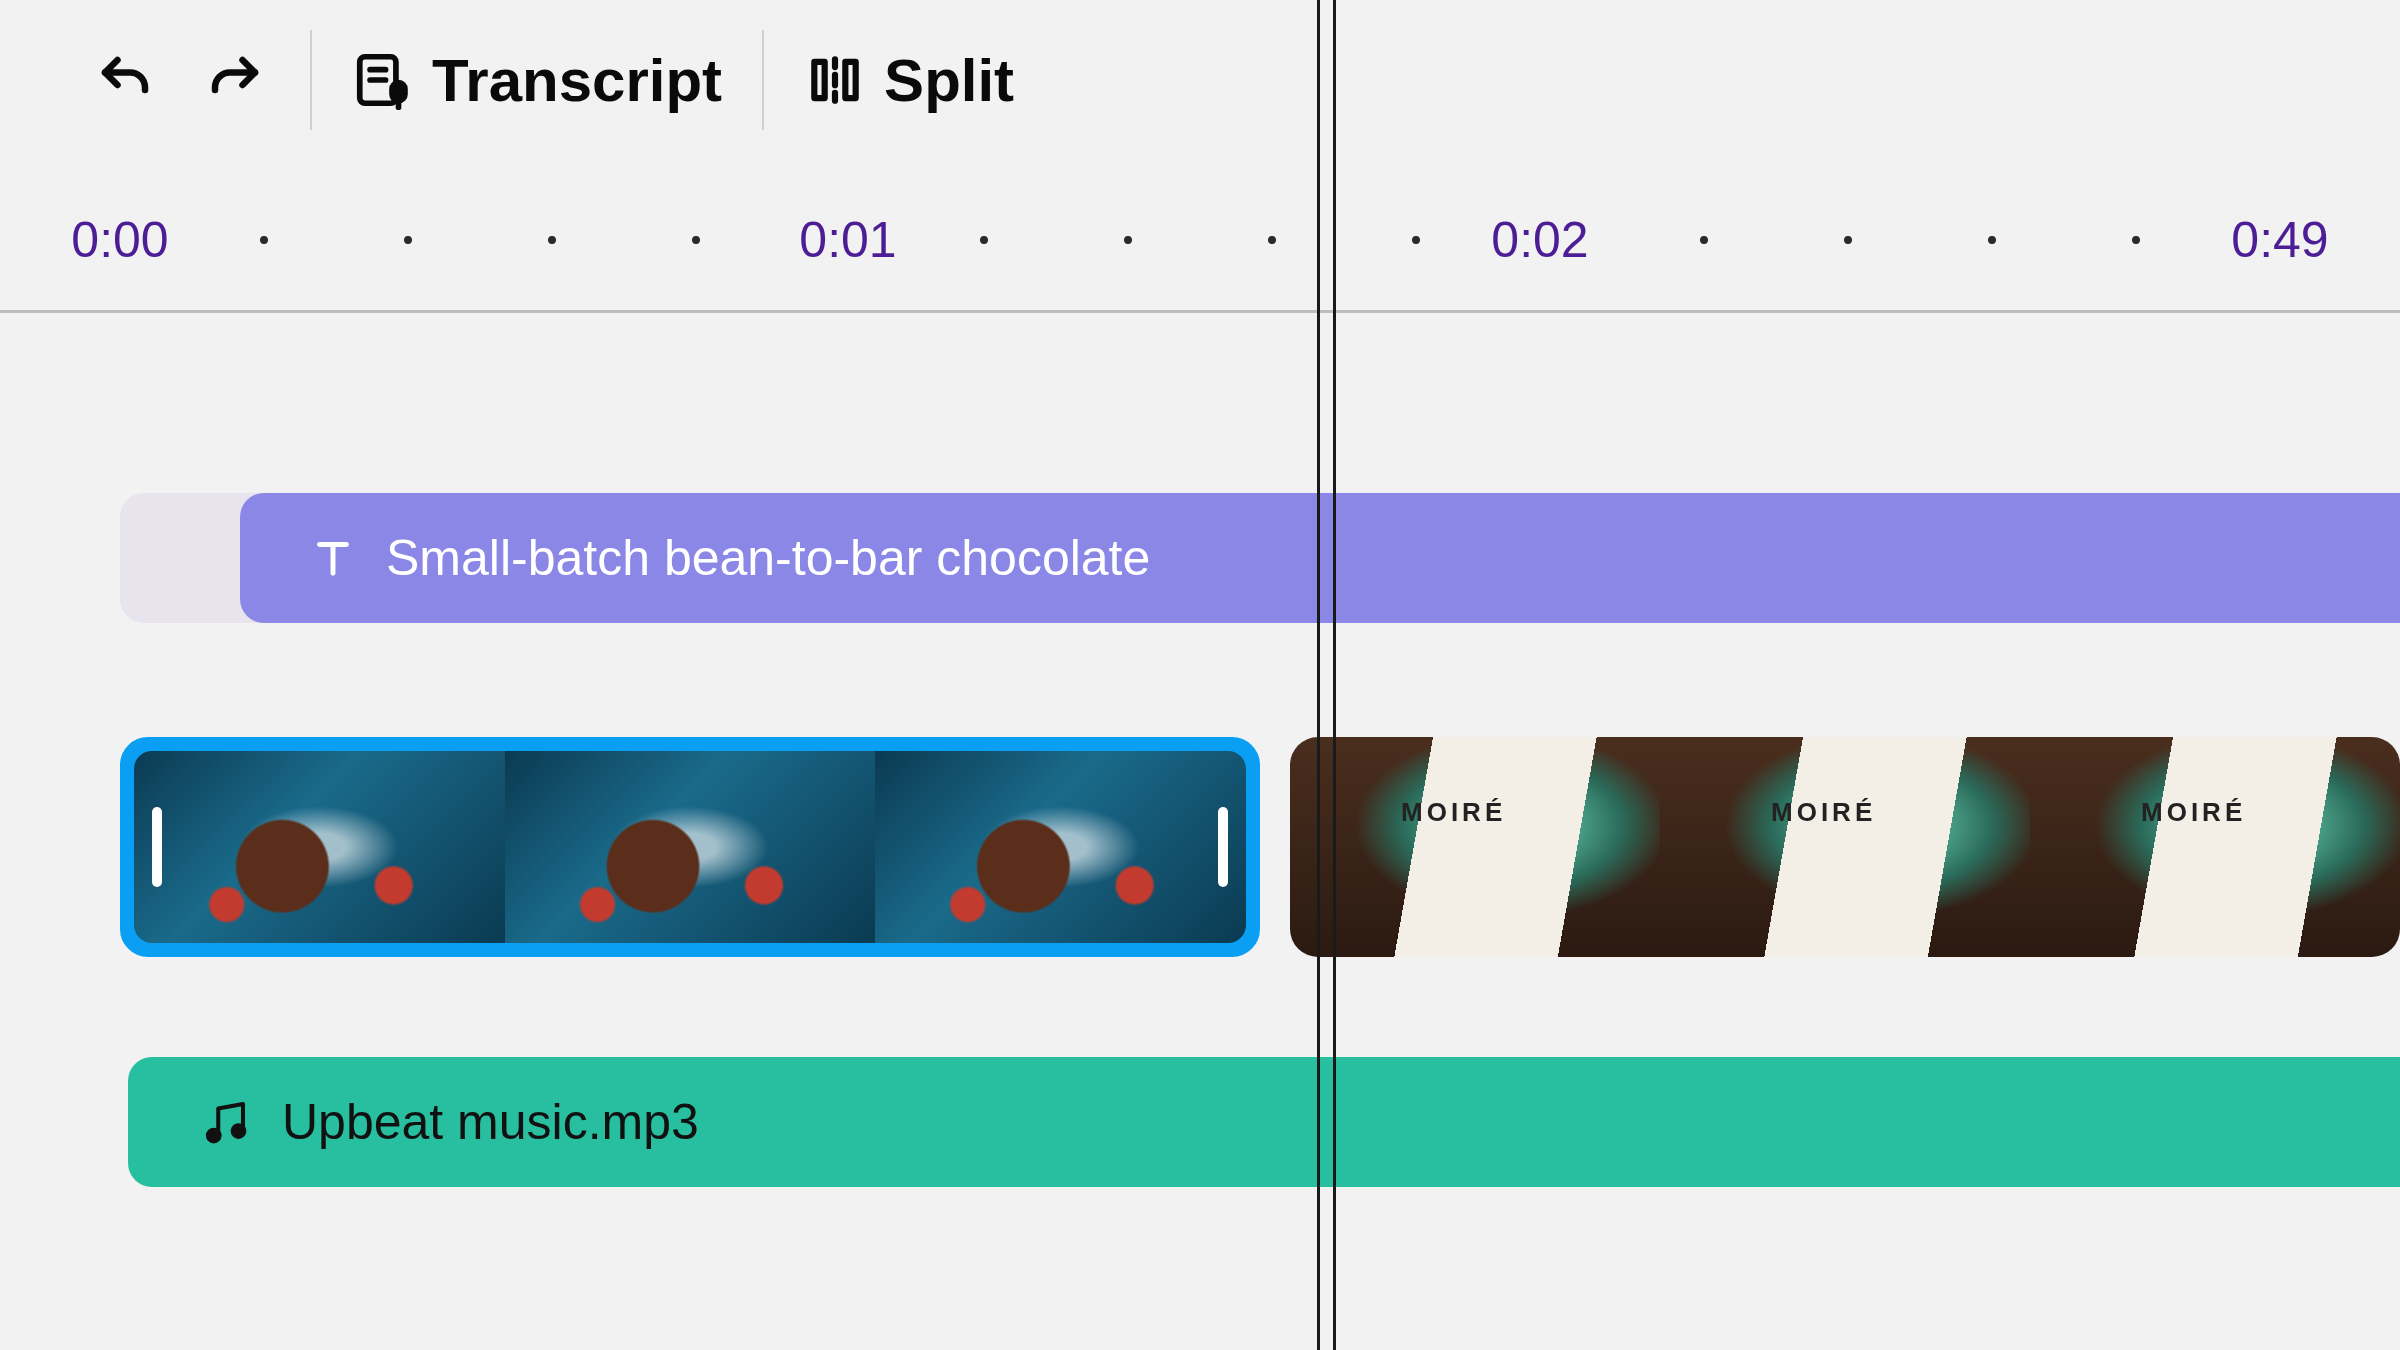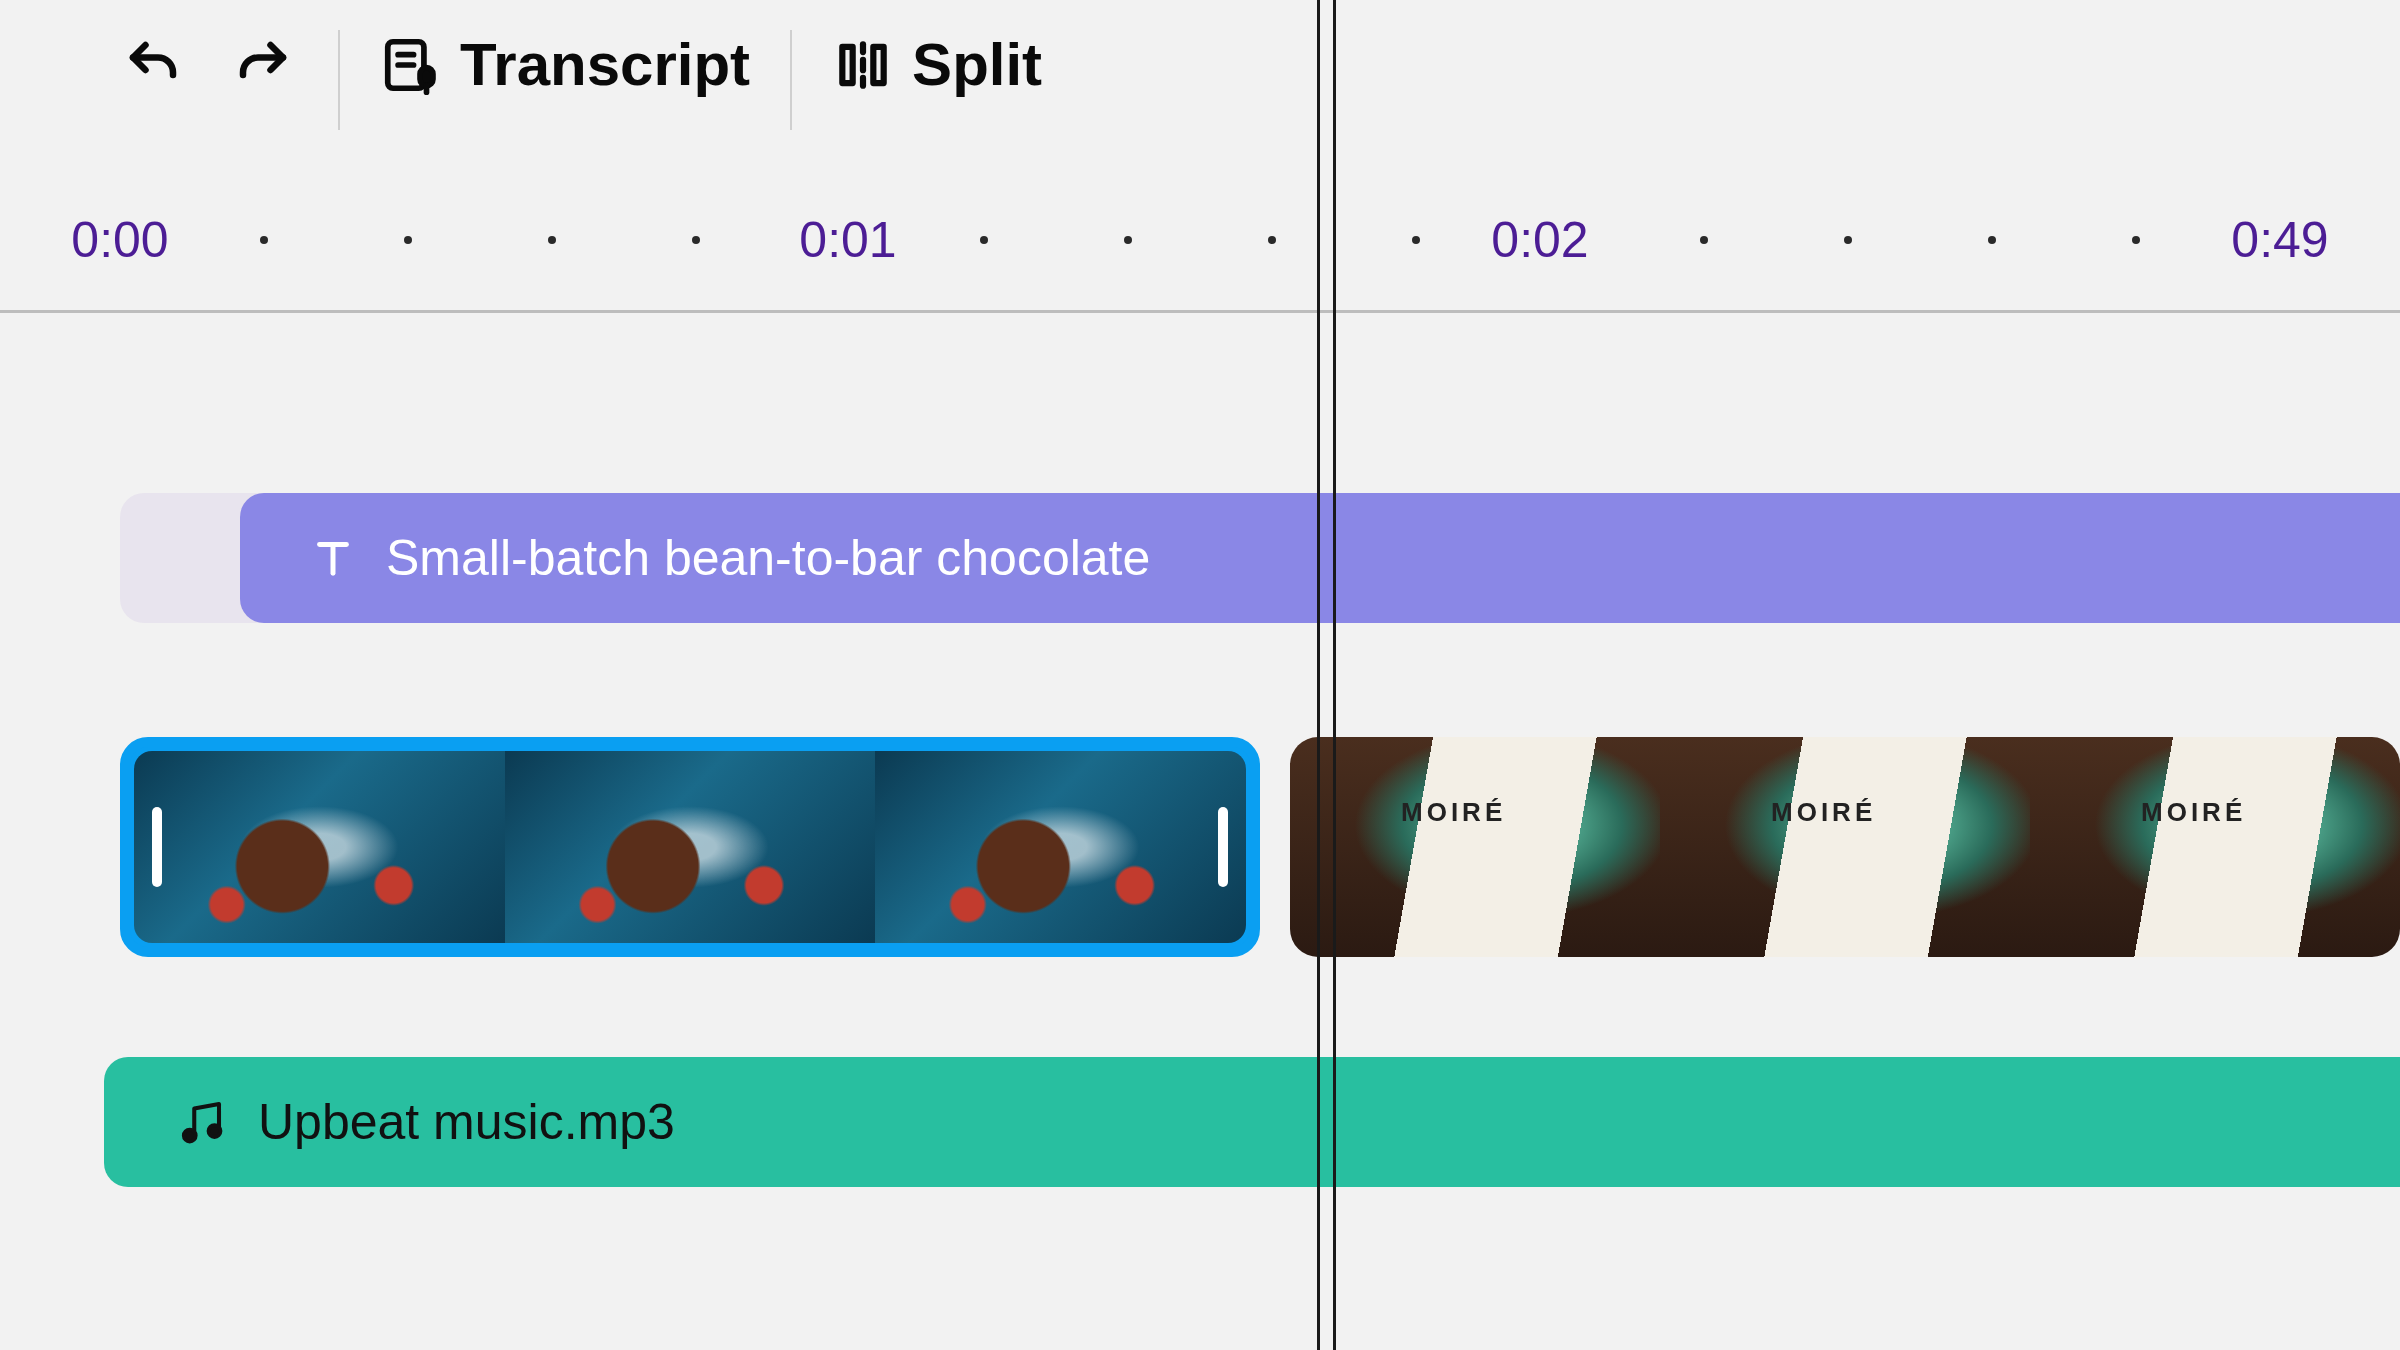--- a/index.html
+++ b/index.html
@@ -8,22 +8,22 @@
     background: #f2f2f2;
     width: 2400px;
     height: 1350px;
     overflow: hidden;
     position: relative;
   }
 
   
   .toolbar {
     display: flex;
-    align-items: flex-start;
-    padding: 30px 118px;
+    align-items: center;
+    padding: 30px 90px;
     gap: 40px;
     background: #f2f2f2;
   }
   .toolbar-btn {
     display: flex;
     align-items: center;
     gap: 18px;
     font-size: 60px;
     font-weight: 700;
     color: #0a0a0a;
@@ -175,21 +175,21 @@
     background: #fff;
     border-radius: 6px;
     cursor: ew-resize;
   }
   .trim-left { left: 22px; }
   .trim-right { right: 22px; }
 
   
   .audio-clip {
     position: absolute;
-    left: 104px;
+    left: 128px;
     right: 0;
     height: 130px;
     background: #28bfa0;
     border-top-left-radius: 24px;
     border-bottom-left-radius: 24px;
     display: flex;
     align-items: center;
     padding-left: 70px;
     gap: 30px;
     color: #111;

